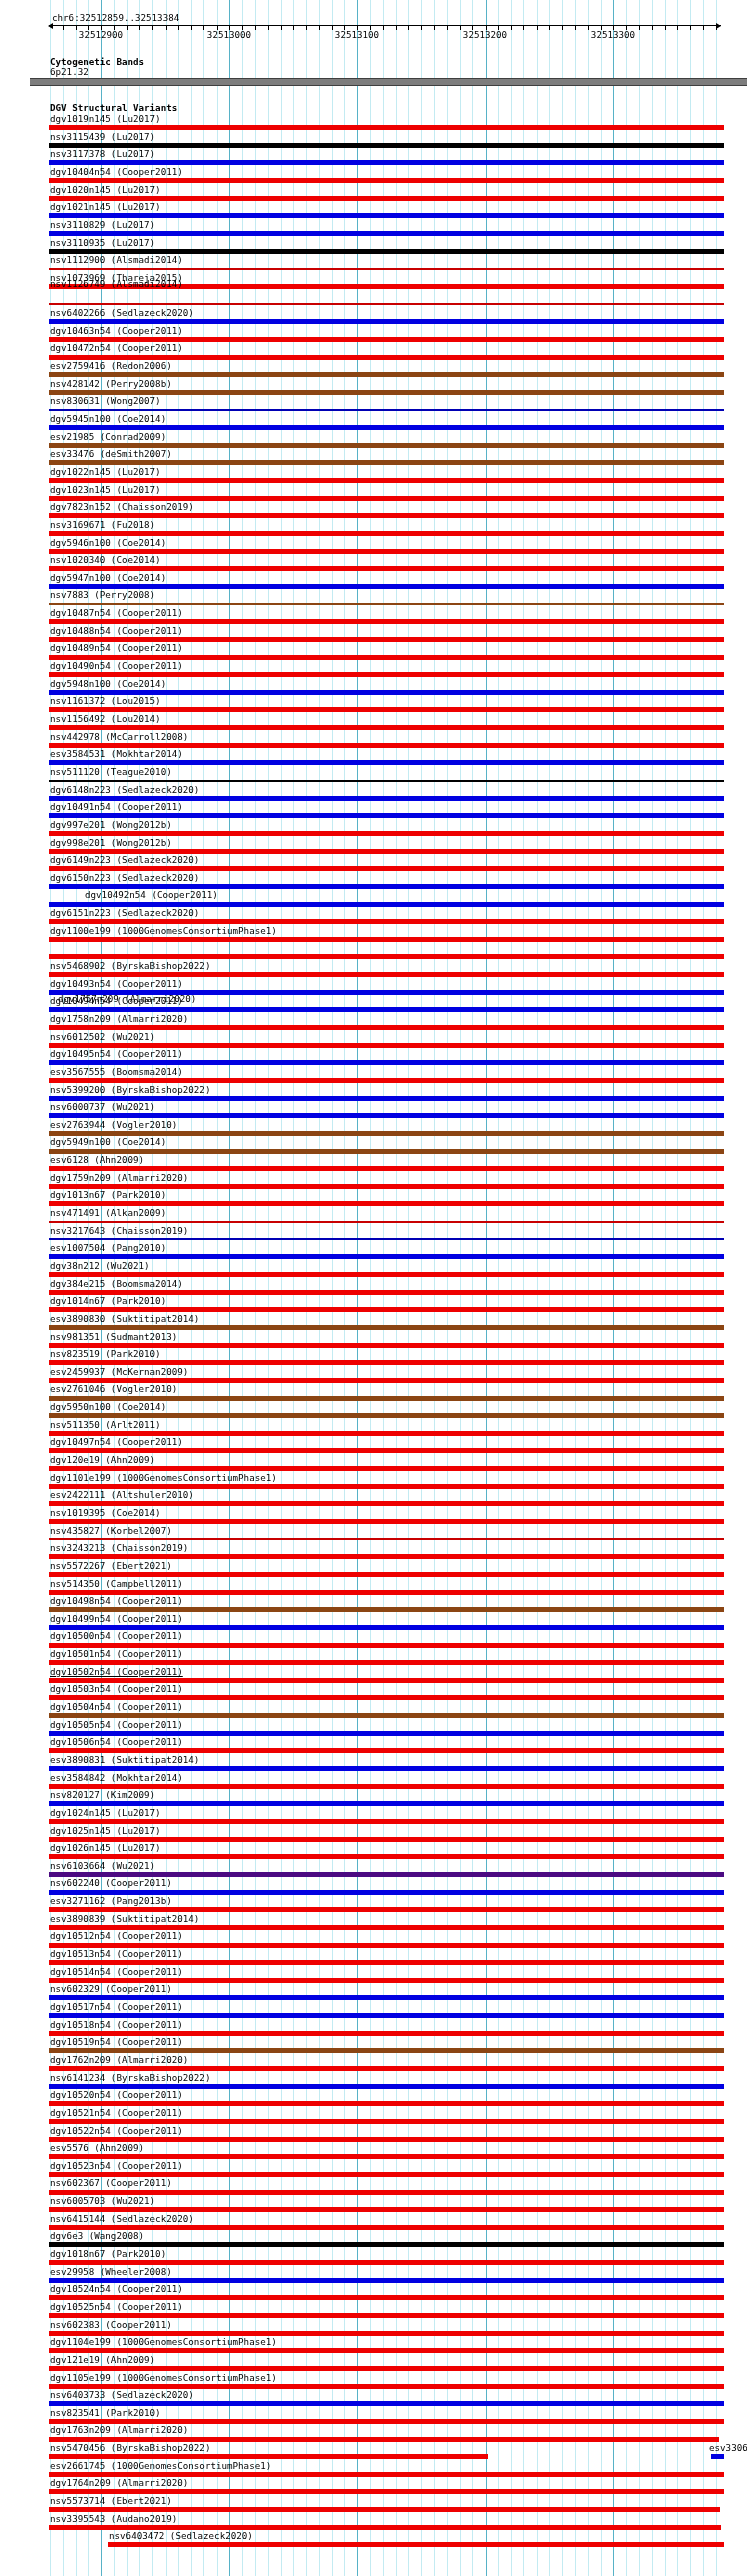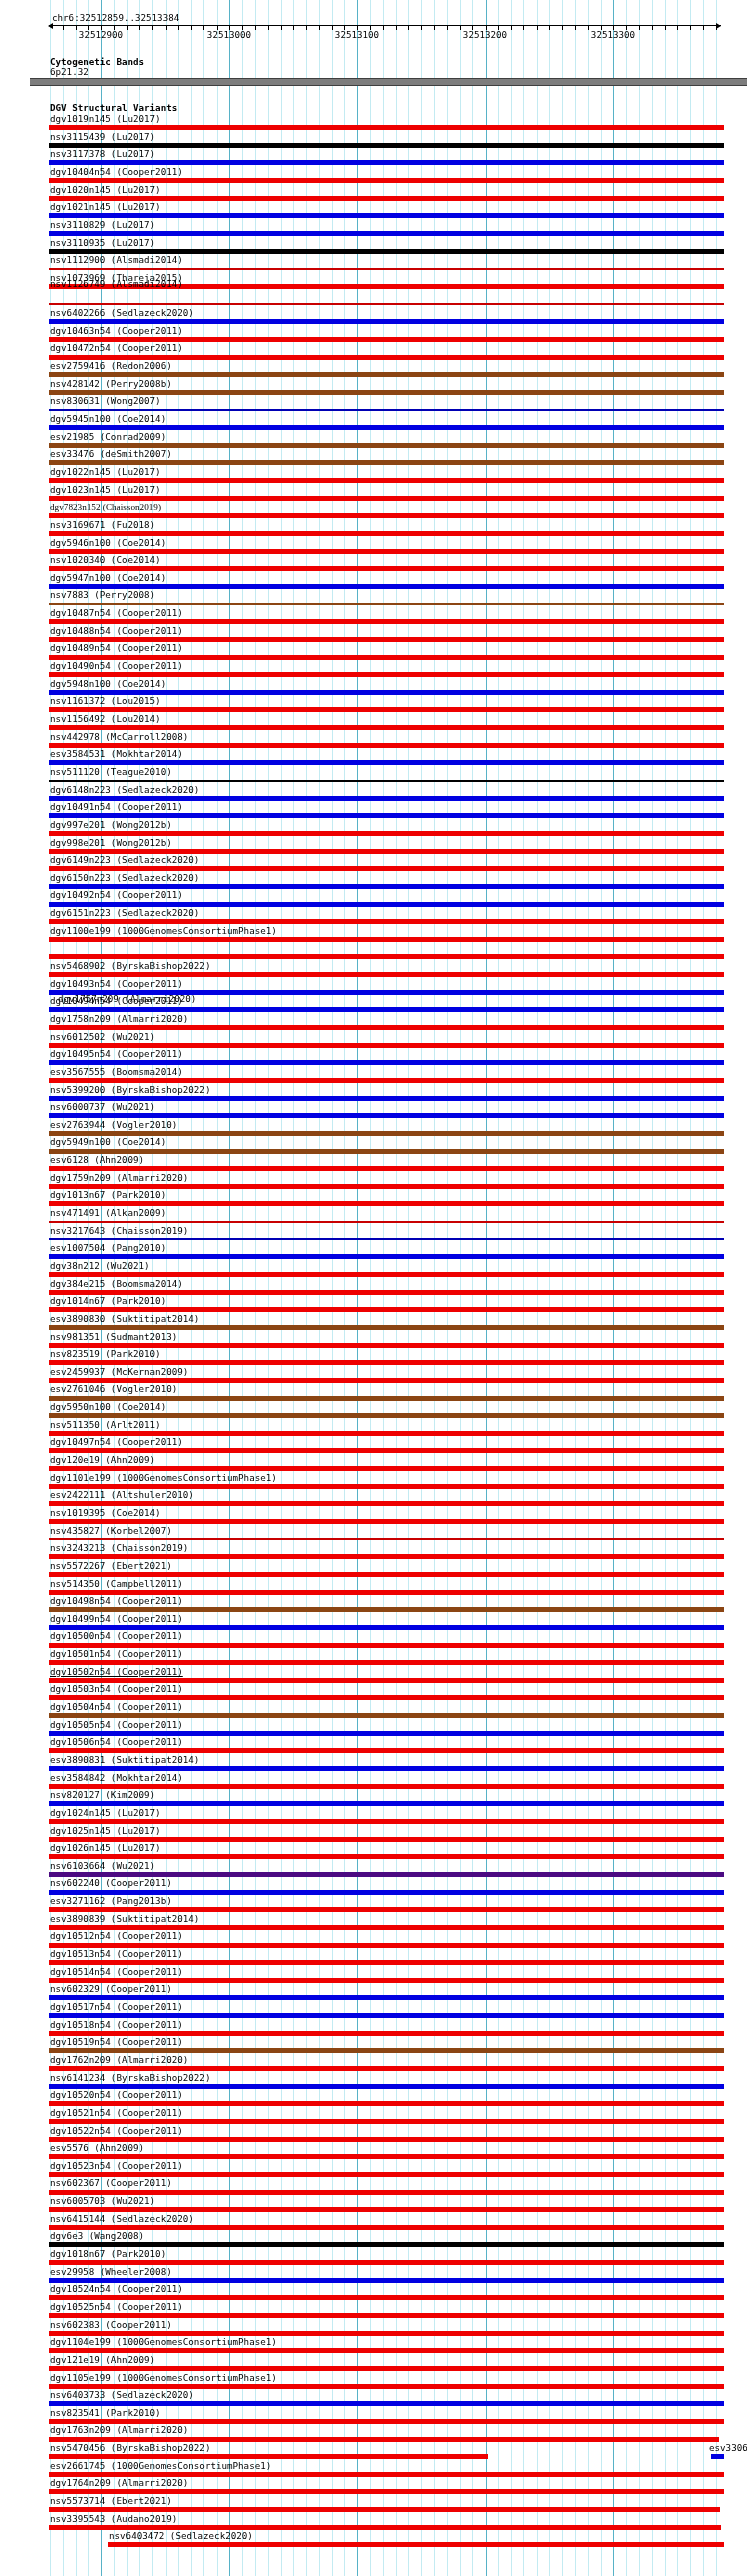--- a/index.html
+++ b/index.html
@@ -232,21 +232,21 @@
       </div>
       <div>
         <div class="variant-label" style="left: 50px; top: 468px;">dgv1022n145 (Lu2017)</div>
         <div class="variant-bar" style="left: 49px; width: 675px; top: 478px; height: 5px; background: rgb(238, 0, 0);"></div>
       </div>
       <div>
         <div class="variant-label" style="left: 50px; top: 486px;">dgv1023n145 (Lu2017)</div>
         <div class="variant-bar" style="left: 49px; width: 675px; top: 496px; height: 5px; background: rgb(238, 0, 0);"></div>
       </div>
       <div>
-        <div class="variant-label" style="left: 50px; top: 503px; font-family: Liberation Serif, serif;">dgv7823n152 (Chaisson2019)</div>
+        <div class="variant-label" style="left: 50px; top: 503px;">dgv7823n152 (Chaisson2019)</div>
         <div class="variant-bar" style="left: 49px; width: 675px; top: 513px; height: 5px; background: rgb(238, 0, 0);"></div>
       </div>
       <div>
         <div class="variant-label" style="left: 50px; top: 521px;">nsv3169671 (Fu2018)</div>
         <div class="variant-bar" style="left: 49px; width: 675px; top: 531px; height: 5px; background: rgb(238, 0, 0);"></div>
       </div>
       <div>
         <div class="variant-label" style="left: 50px; top: 539px;">dgv5946n100 (Coe2014)</div>
         <div class="variant-bar" style="left: 49px; width: 675px; top: 549px; height: 5px; background: rgb(238, 0, 0);"></div>
       </div>
@@ -320,21 +320,21 @@
       </div>
       <div>
         <div class="variant-label" style="left: 50px; top: 856px;">dgv6149n223 (Sedlazeck2020)</div>
         <div class="variant-bar" style="left: 49px; width: 675px; top: 866px; height: 5px; background: rgb(238, 0, 0);"></div>
       </div>
       <div>
         <div class="variant-label" style="left: 50px; top: 874px;">dgv6150n223 (Sedlazeck2020)</div>
         <div class="variant-bar" style="left: 49px; width: 675px; top: 884px; height: 5px; background: rgb(0, 0, 225);"></div>
       </div>
       <div>
-        <div class="variant-label" style="left: 50px; top: 891px;">dgv10492n54 (Cooper2011)</div>
+        <div class="variant-label" style="left: 50px; top: 891px; padding-left: 35px;">dgv10492n54 (Cooper2011)</div>
         <div class="variant-bar" style="left: 49px; width: 675px; top: 902px; height: 5px; background: rgb(0, 0, 225);"></div>
       </div>
       <div>
         <div class="variant-label" style="left: 50px; top: 909px;">dgv6151n223 (Sedlazeck2020)</div>
         <div class="variant-bar" style="left: 49px; width: 675px; top: 919px; height: 5px; background: rgb(238, 0, 0);"></div>
       </div>
       <div>
         <div class="variant-label" style="left: 50px; top: 927px;">dgv1100e199 (1000GenomesConsortiumPhase1)</div>
         <div class="variant-bar" style="left: 49px; width: 675px; top: 937px; height: 5px; background: rgb(238, 0, 0);"></div>
       </div>

